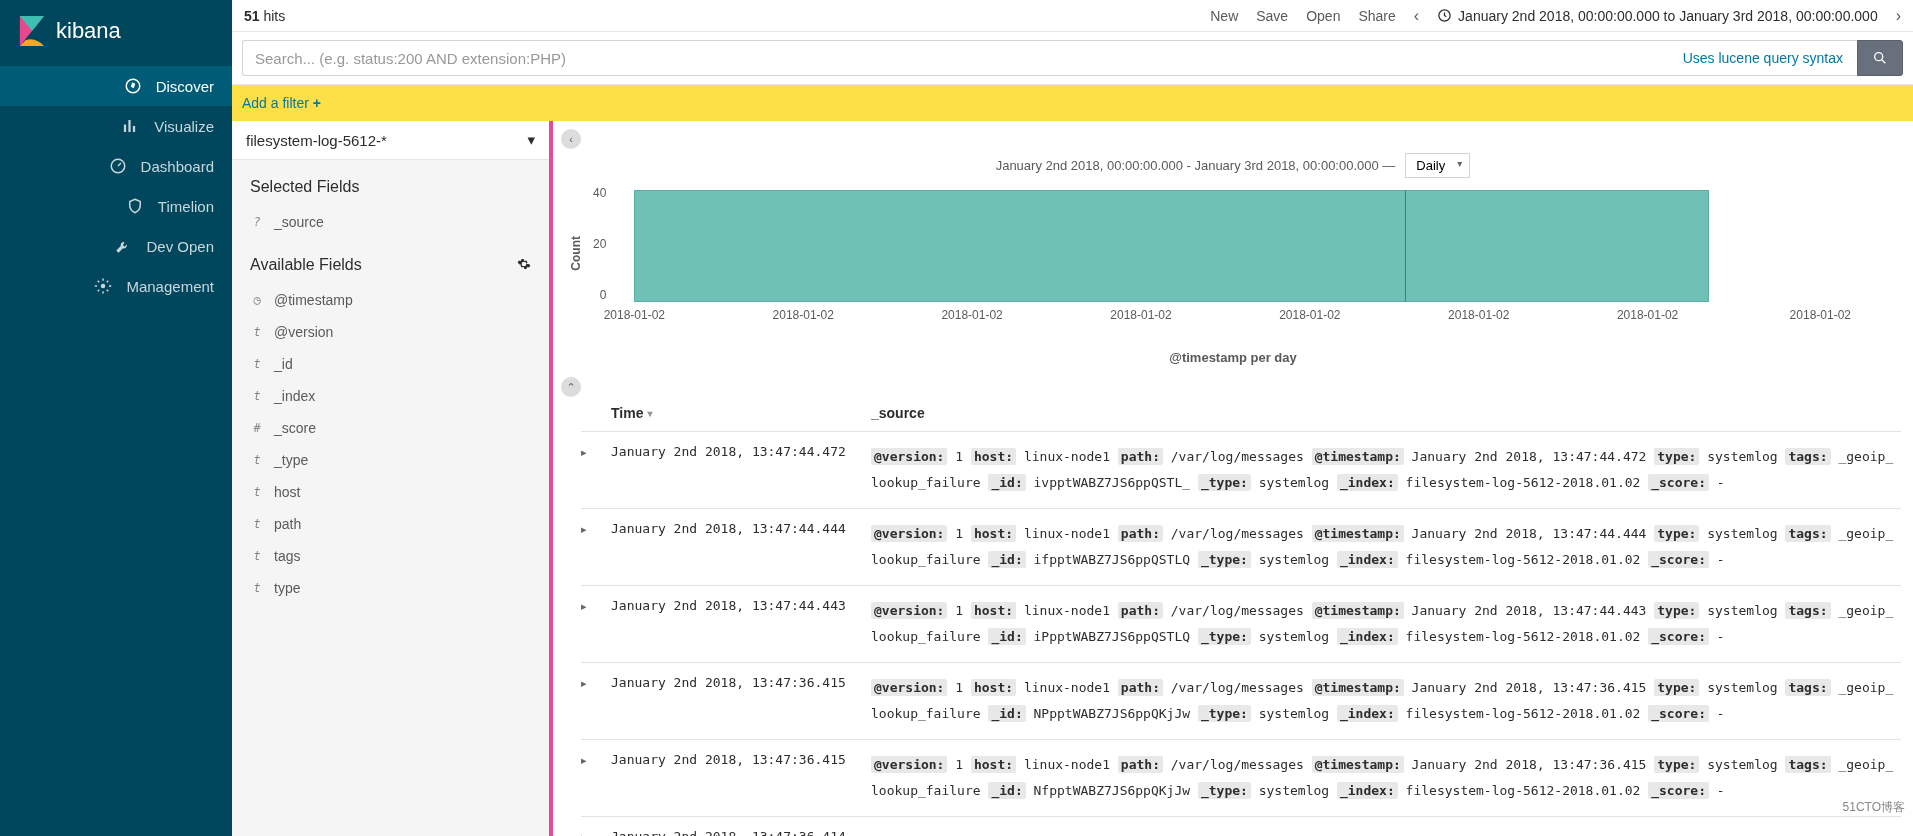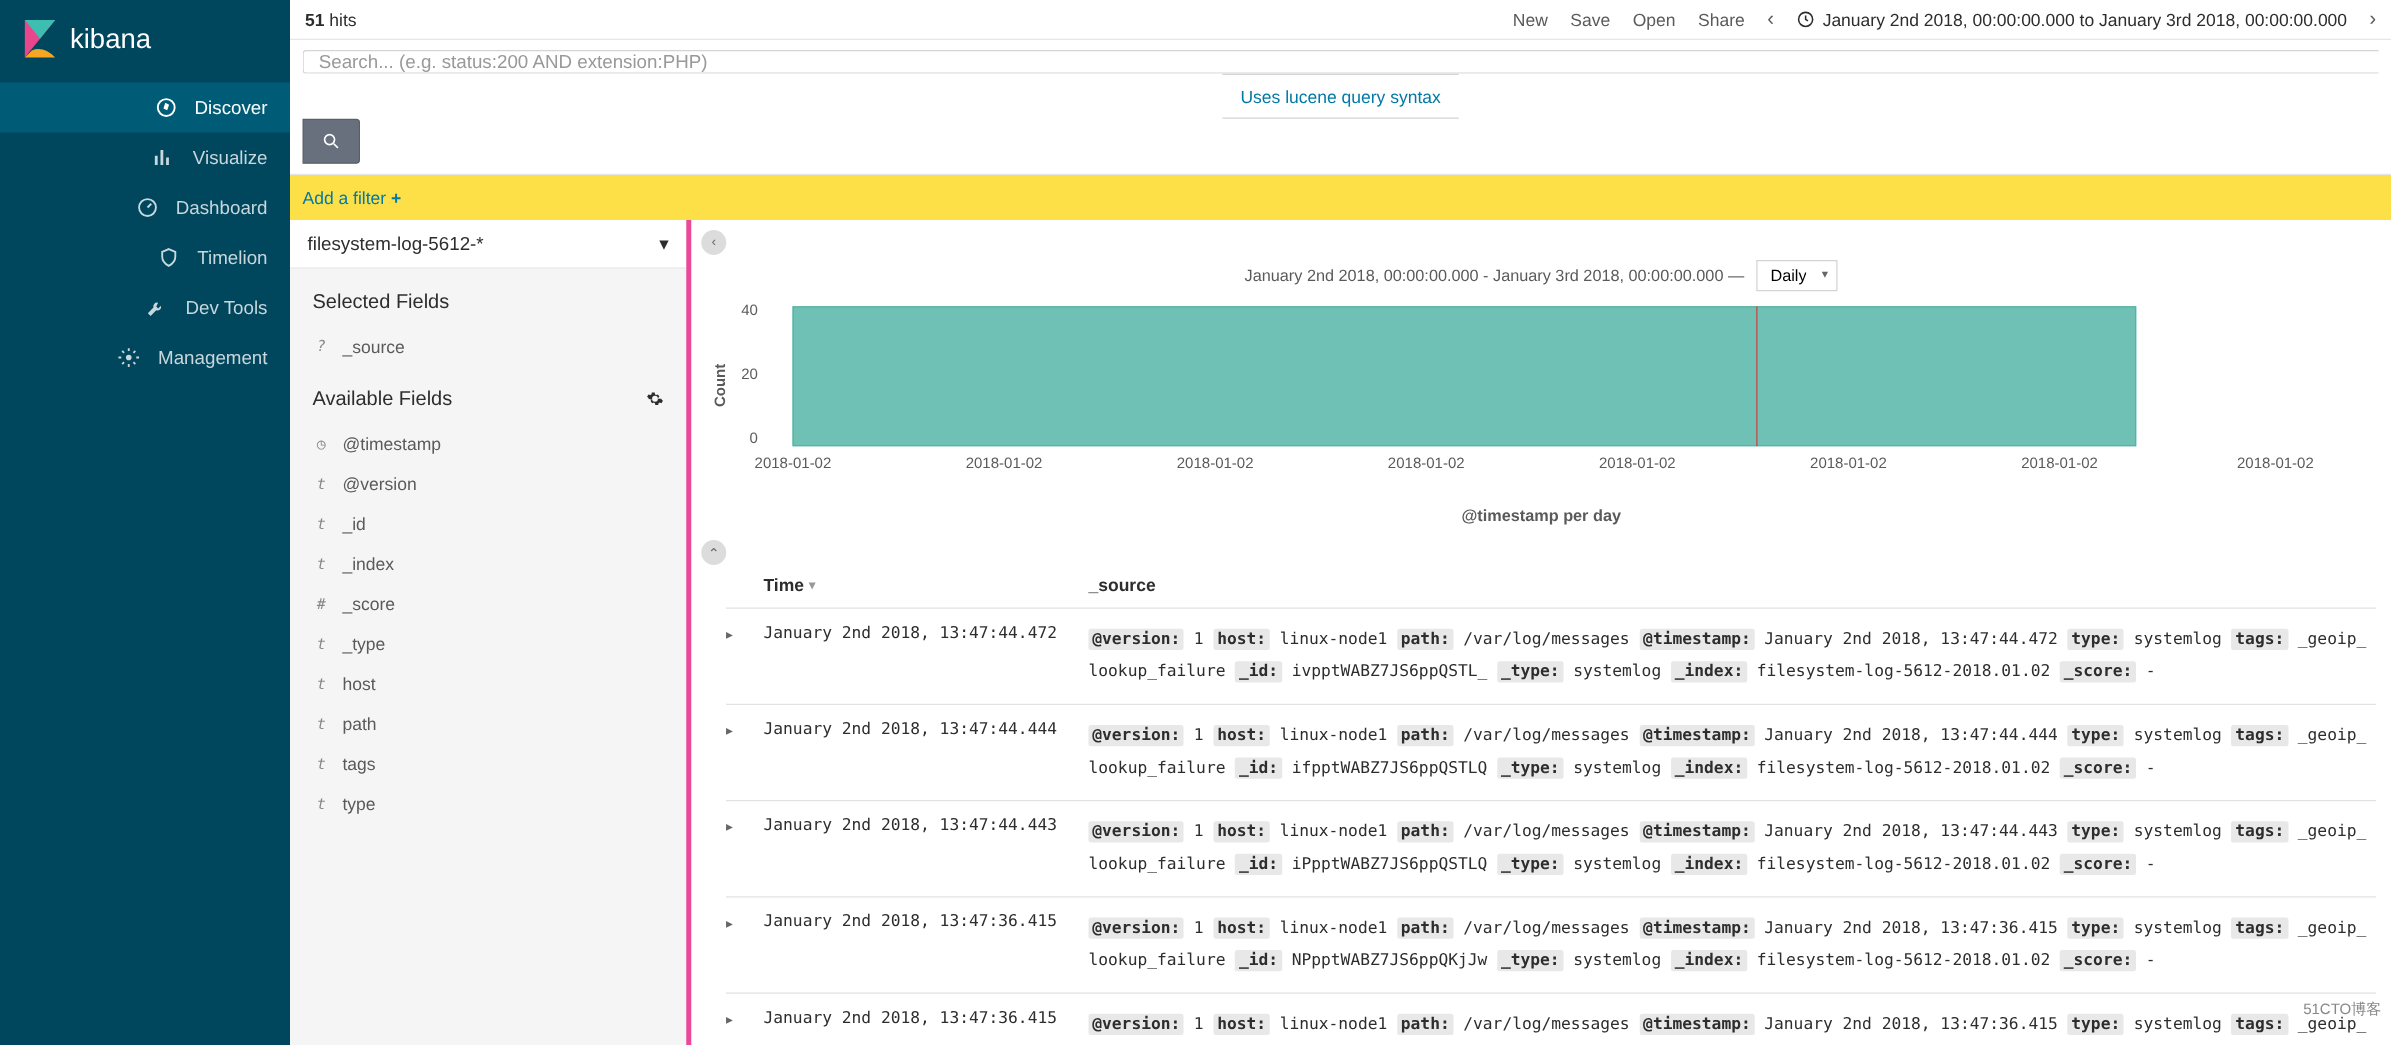--- a/index.html
+++ b/index.html
@@ -15,21 +15,21 @@
   
   .main { flex: 1; display: flex; flex-direction: column; min-width: 0; }
   .topbar { display: flex; align-items: center; height: 32px; padding: 0 12px; gap: 18px; border-bottom: 1px solid #e6e6e6; }
   .hits { font-size: 14px; color: #2d2d2d; }
   .hits b { font-weight: 700; }
   .top-spacer { flex: 1; }
   .top-link { color: #5a5a5a; cursor: pointer; font-size: 14px; }
   .chev { color: #5a5a5a; cursor: pointer; font-size: 16px; }
   .timerange { display: flex; align-items: center; gap: 6px; color: #2d2d2d; font-size: 14px; }
   
-  .searchbar { display: flex; padding: 8px 10px; gap: 0; border-bottom: 1px solid #e6e6e6; flex-direction: column; }
+  .searchbar { display: flex; padding: 8px 10px; gap: 0; border-bottom: 1px solid #e6e6e6; }
   .search-input { flex: 1; height: 36px; border: 1px solid #d4d4d4; border-right: none; border-radius: 3px 0 0 3px; padding: 0 12px; font-size: 15px; color: #333; outline: none; }
   .search-input::placeholder { color: #999; }
   .lucene { color: #0079a5; font-size: 14px; align-self: center; padding: 0 14px; border: 1px solid #d4d4d4; border-left: none; border-right: none; height: 36px; display: flex; align-items: center; cursor: pointer; }
   .search-btn { width: 46px; height: 36px; background: #69707d; border: 1px solid #5a5f68; border-radius: 0 3px 3px 0; display: flex; align-items: center; justify-content: center; cursor: pointer; }
   .search-btn svg { width: 16px; height: 16px; stroke: #fff; }
   
   .filterbar { padding: 10px 10px; background: #fde047; font-size: 14px; }
   .filterbar a { color: #0079a5; cursor: pointer; }
   .plus { font-weight: 700; }
   
@@ -111,21 +111,21 @@
       <div class="nav-item">
         <svg viewBox="0 0 24 24">
           <path d="M12 3l7 3v5c0 5-3 8-7 10-4-2-7-5-7-10V6z" stroke="currentColor" fill="none" stroke-width="2"></path>
         </svg>
         <span>Timelion</span>
       </div>
       <div class="nav-item">
         <svg viewBox="0 0 24 24">
           <path d="M14 7a4 4 0 00-5 5l-6 6 3 3 6-6a4 4 0 005-5l-3 3-2-2z" fill="currentColor"></path>
         </svg>
-        <span>Dev Tools</span>
+        <span>Dev Open</span>
       </div>
       <div class="nav-item">
         <svg viewBox="0 0 24 24">
           <circle cx="12" cy="12" r="3" fill="currentColor"></circle>
           <path d="M12 2v3m0 14v3M4 12H1m22 0h-3M5 5l2 2m10 10l2 2M5 19l2-2m10-10l2-2" stroke="currentColor" stroke-width="2"></path>
         </svg>
         <span>Management</span>
       </div>
     </div>
 </div>

